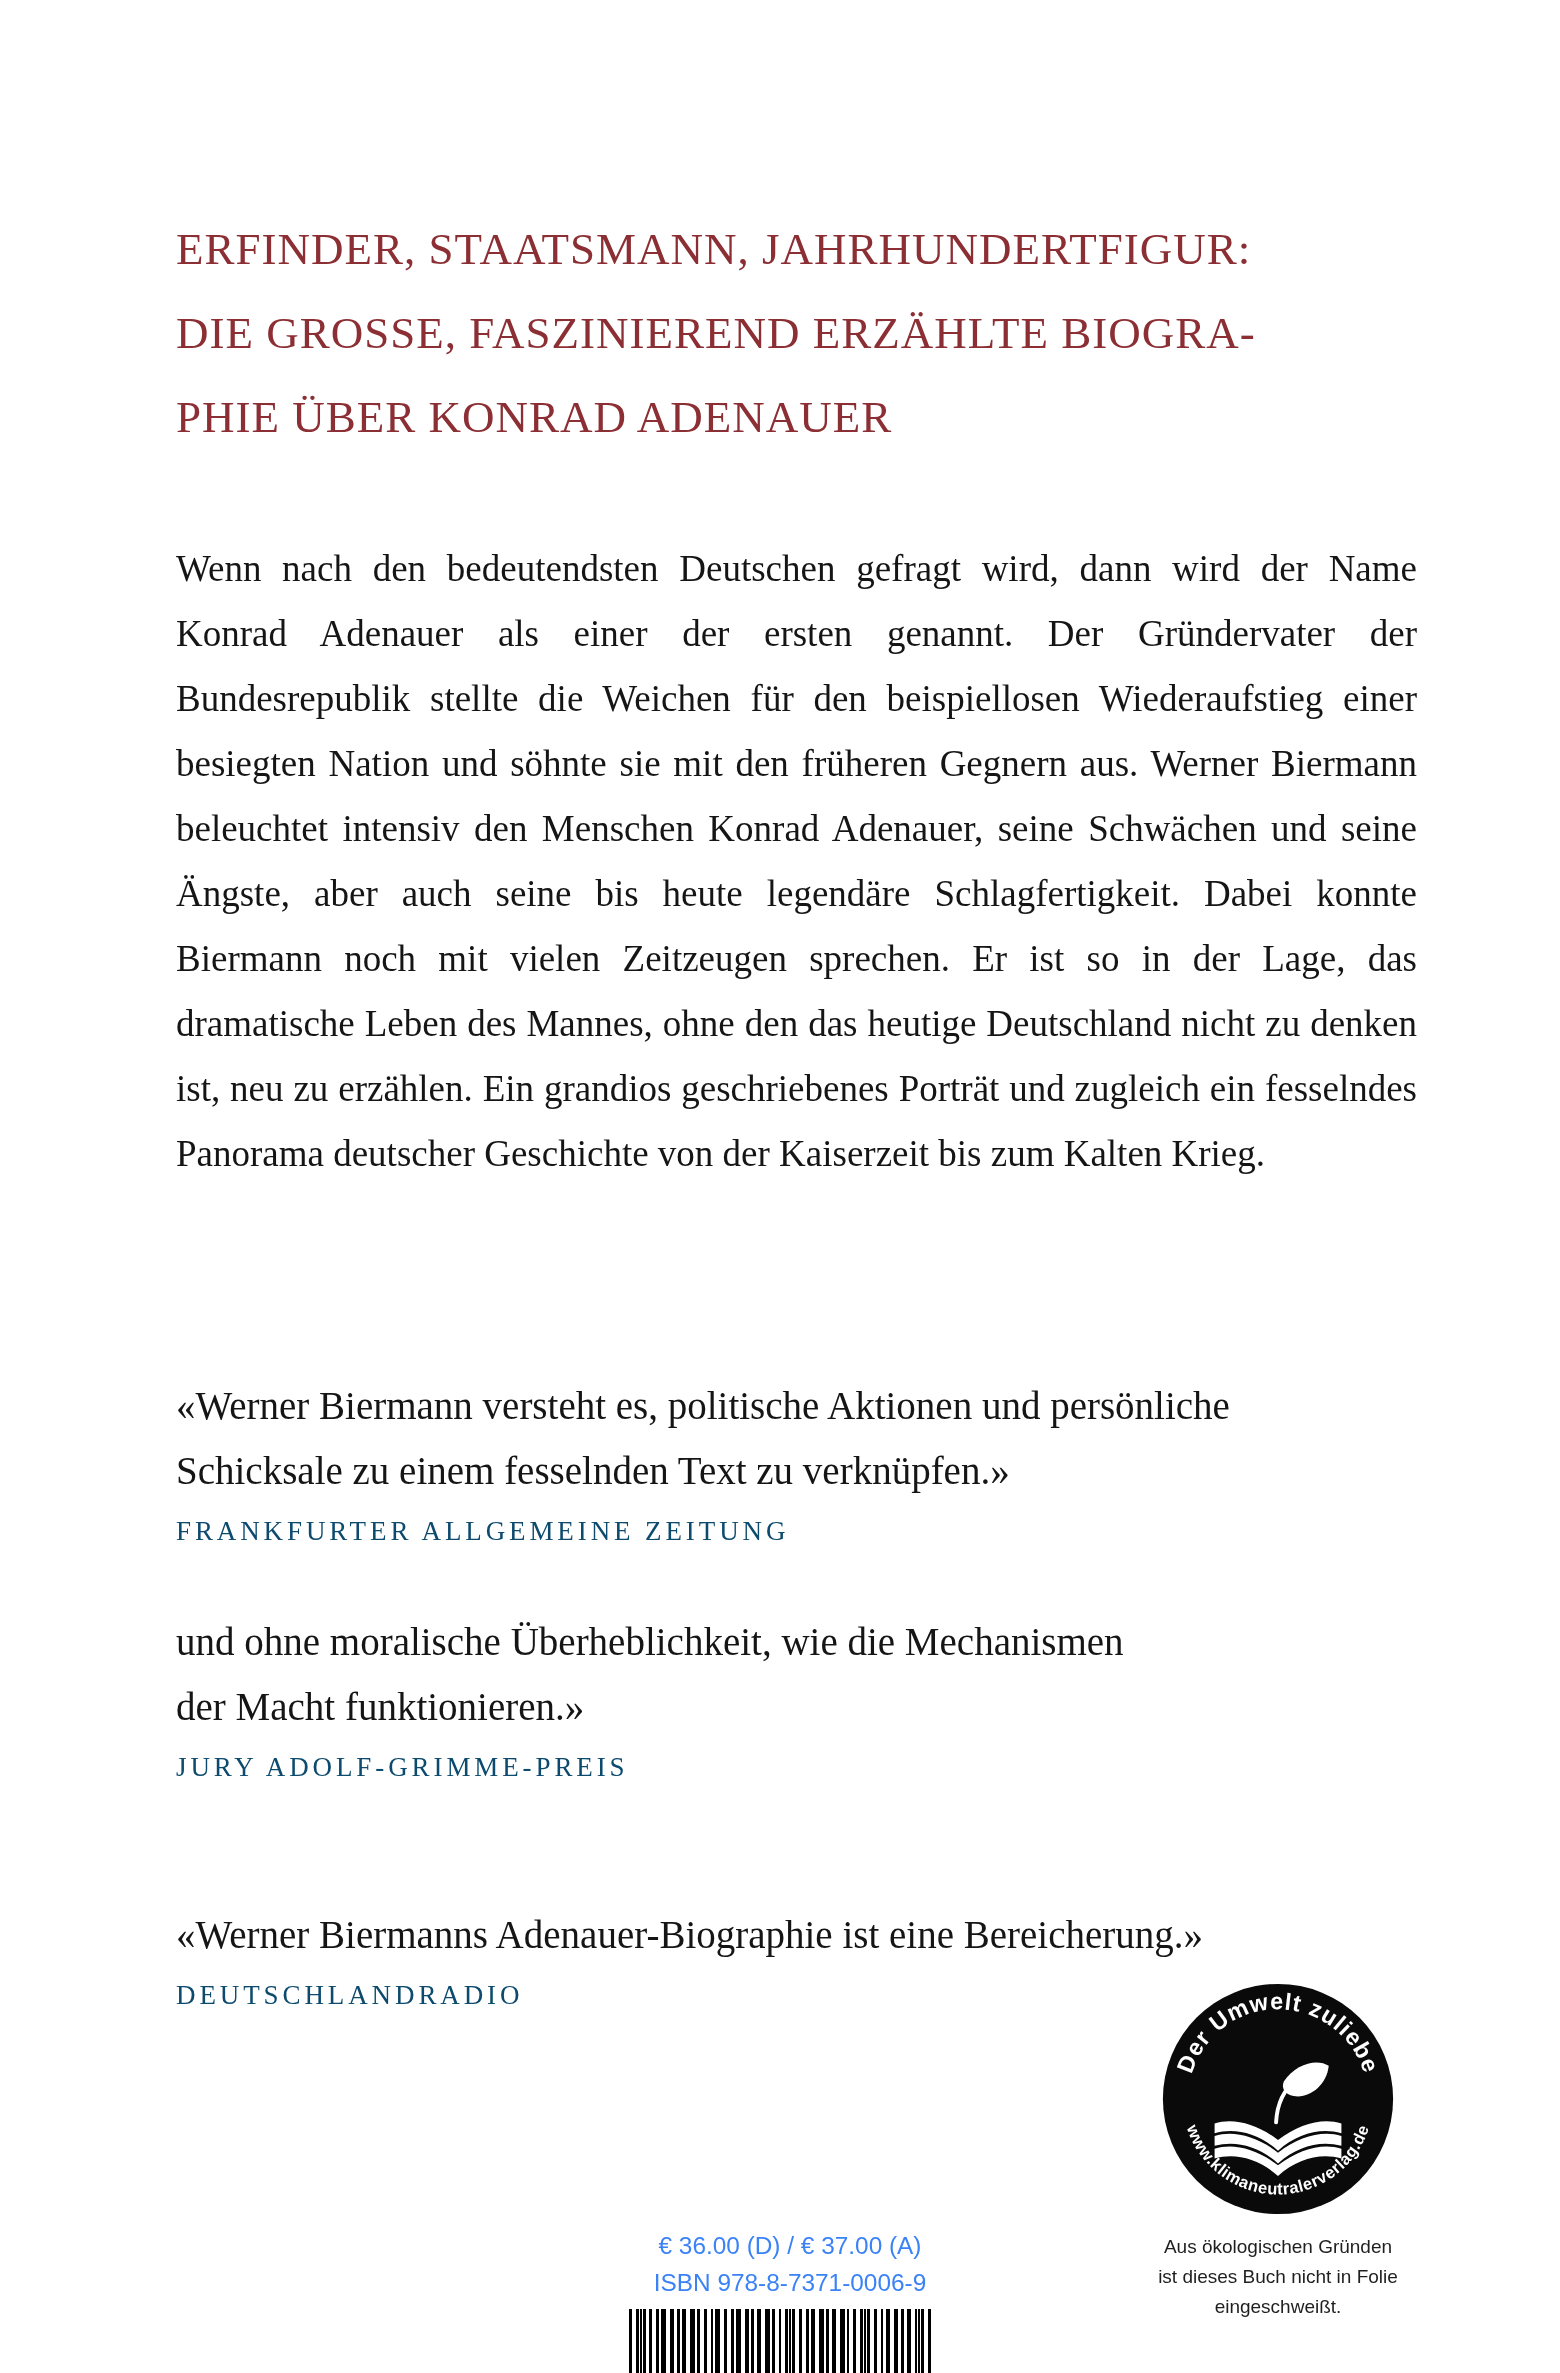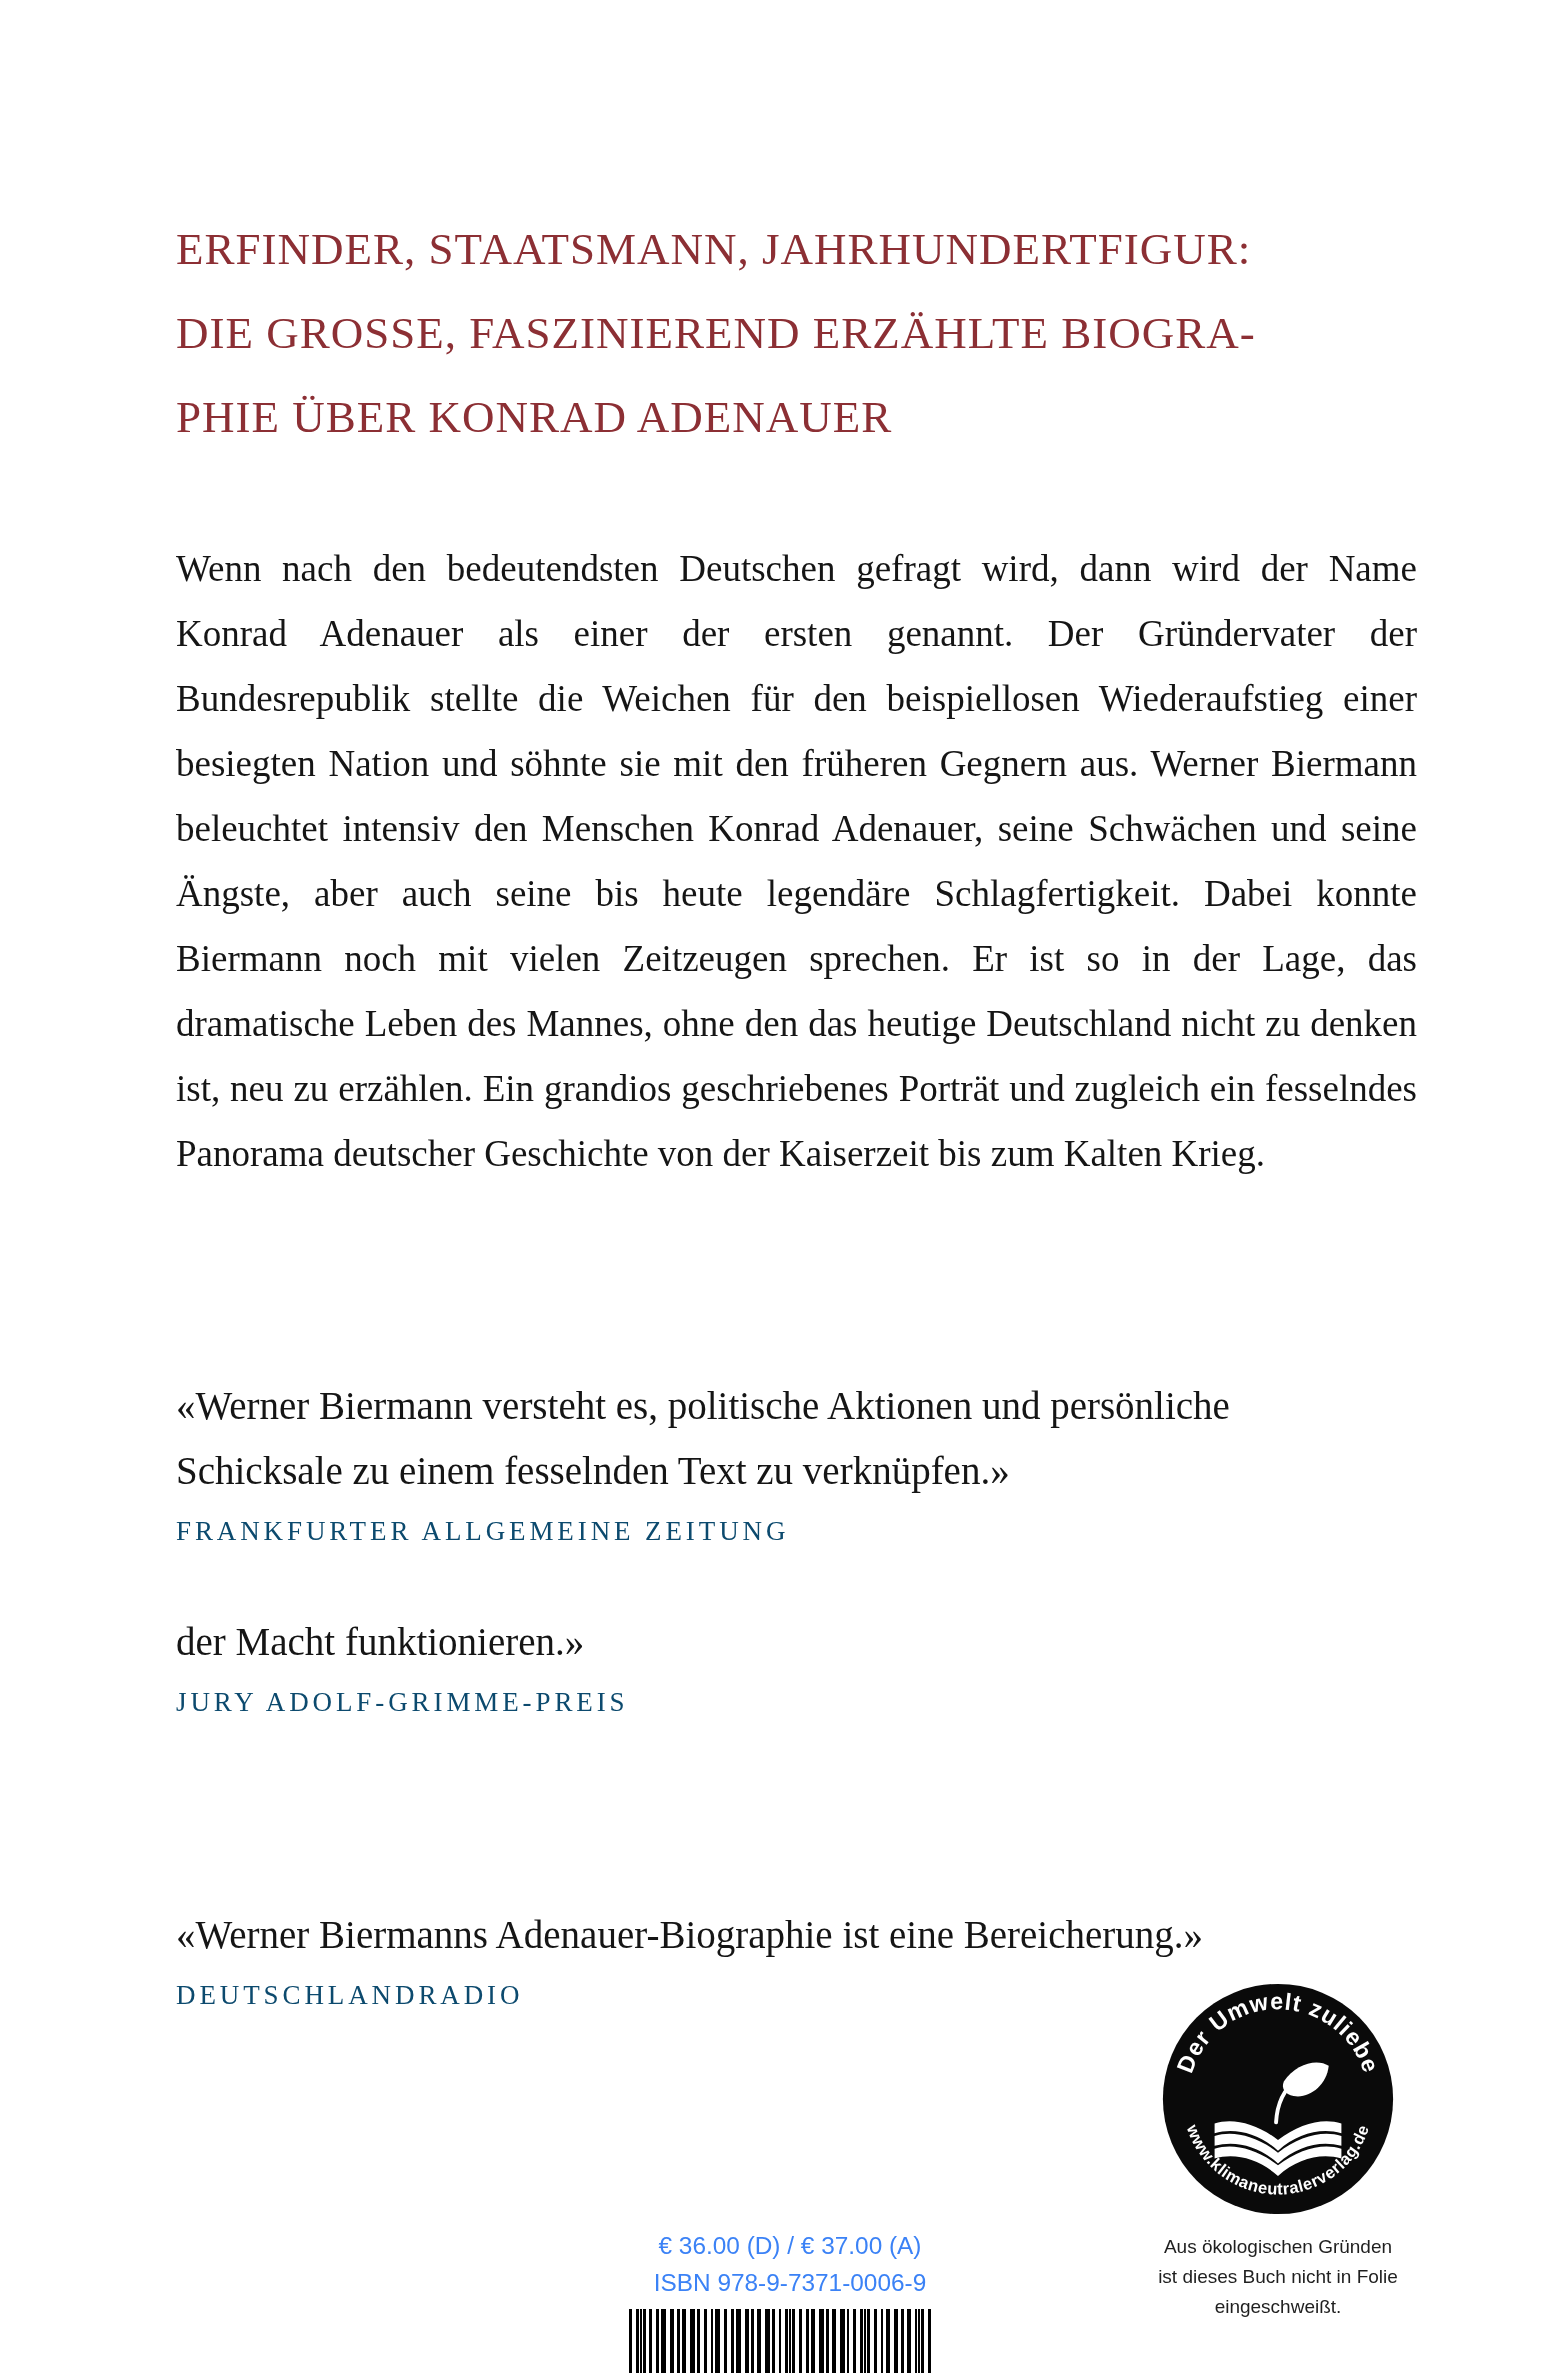--- a/index.html
+++ b/index.html
@@ -77,32 +77,33 @@
 
   <p class="blurb">Wenn nach den bedeutendsten Deutschen gefragt wird, dann wird der Name Konrad Adenauer als einer der ersten genannt. Der Gründervater der Bundesrepublik stellte die Weichen für den beispiellosen Wiederaufstieg einer besiegten Nation und söhnte sie mit den früheren Gegnern aus. Werner Biermann beleuchtet intensiv den Menschen Konrad Adenauer, seine Schwächen und seine Ängste, aber auch seine bis heute legendäre Schlagfertigkeit. Dabei konnte Biermann noch mit vielen Zeitzeugen sprechen. Er ist so in der Lage, das dramatische Leben des Mannes, ohne den das heutige Deutschland nicht zu denken ist, neu zu erzählen. Ein grandios geschriebenes Porträt und zugleich ein fesselndes Panorama deutscher Geschichte von der Kaiserzeit bis zum Kalten Krieg.</p>
 
   <div class="quote-group qg1">
     <div class="quote-line">«Werner Biermann versteht es, politische Aktionen und persönliche</div>
     <div class="quote-line">Schicksale zu einem fesselnden Text zu verknüpfen.»</div>
     <div class="quote-source">FRANKFURTER ALLGEMEINE ZEITUNG</div>
   </div>
 
   <div class="quote-group qg2">
+    <div class="quote-line">und ohne moralische Überheblichkeit, wie die Mechanismen</div>
     <div class="quote-line">der Macht funktionieren.»</div>
     <div class="quote-source">JURY ADOLF-GRIMME-PREIS</div>
   </div>
 
   <div class="quote-group qg3">
     <div class="quote-line">«Werner Biermanns Adenauer-Biographie ist eine Bereicherung.»</div>
     <div class="quote-source">DEUTSCHLANDRADIO</div>
   </div>
 
   <div class="price-col">
     <div class="price">€ 36.00 (D) / € 37.00 (A)</div>
-    <div class="isbn">ISBN 978-9-7371-0006-9</div>
+    <div class="isbn">ISBN 978-8-7371-0006-9</div>
   </div>
   <div class="barcode"></div>
 
   <svg class="eco-badge" viewBox="0 0 244 244" xmlns="http://www.w3.org/2000/svg" aria-hidden="true">
     <circle cx="122" cy="122" r="118" fill="#0a0a0a"></circle>
     <defs>
       <path id="arcTop" d="M 30 122 A 92 92 0 0 1 214 122" fill="none"></path>
       <path id="arcBottom" d="M 24 122 A 98 98 0 0 0 220 122" fill="none"></path>
     </defs>
     <text font-family="Liberation Sans, sans-serif" font-size="24" font-weight="bold" fill="#ffffff" letter-spacing="1">

